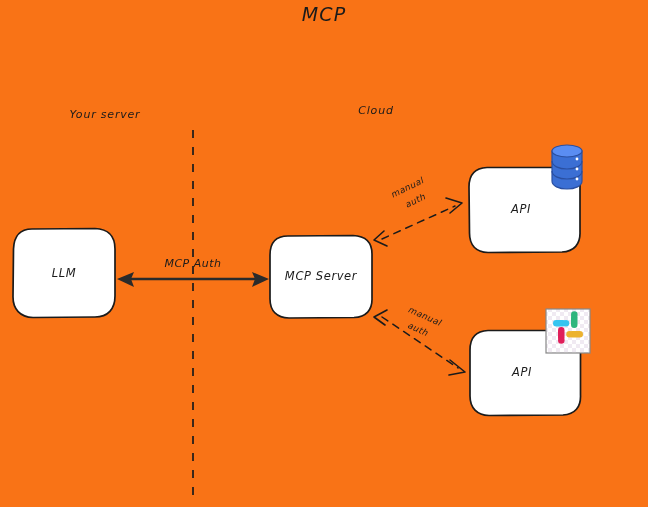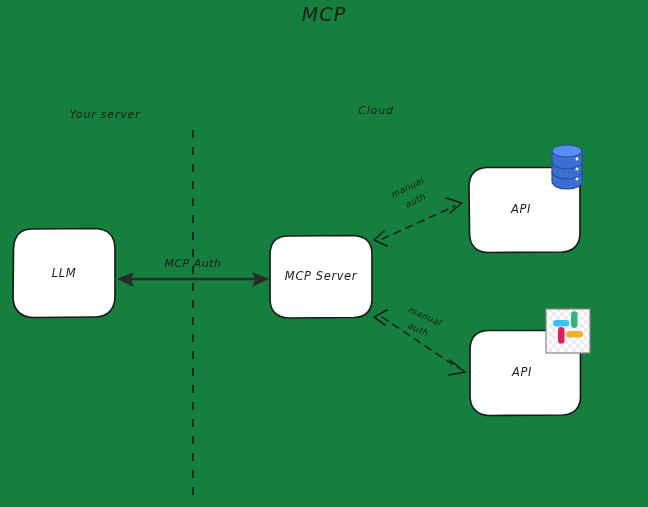--- a/index.html
+++ b/index.html
@@ -7,21 +7,21 @@
     padding: 0;
     background: #ffffff;
   }
   body {
     font-family: "DejaVu Sans", sans-serif;
   }
   #canvas {
     position: relative;
     width: 648px;
     height: 507px;
-    background: #15803d;
+    background: #f97316;
     overflow: hidden;
   }
   svg.layer {
     position: absolute;
     top: 0;
     left: 0;
     width: 648px;
     height: 507px;
   }
   .hand-text {

